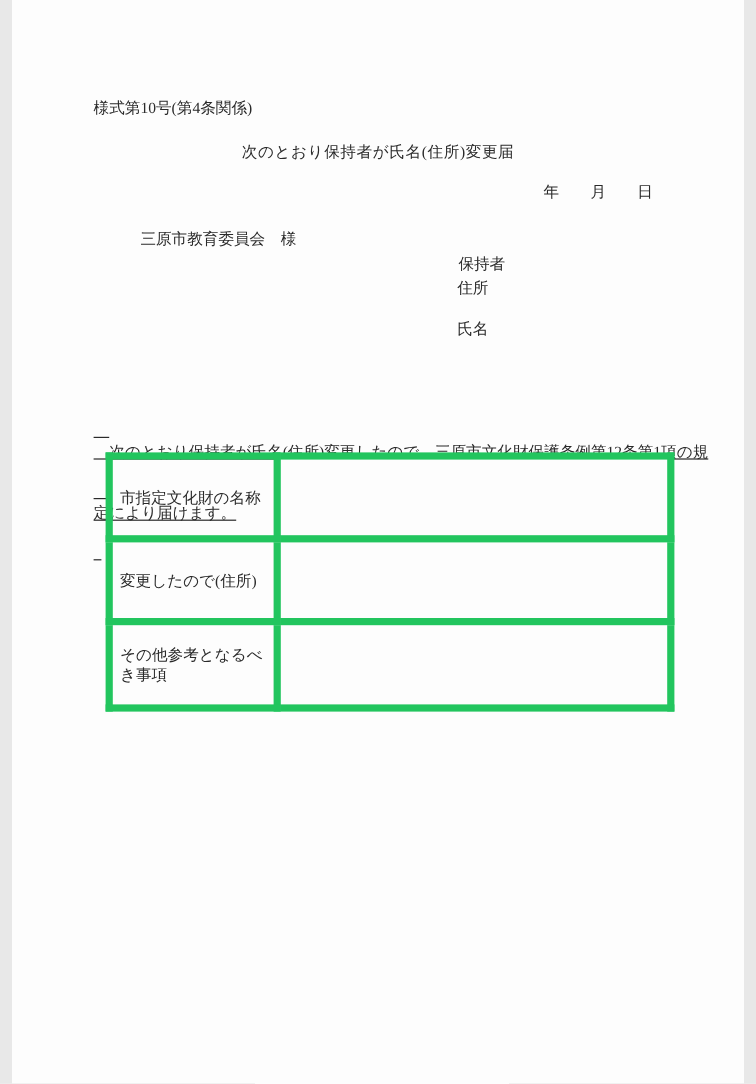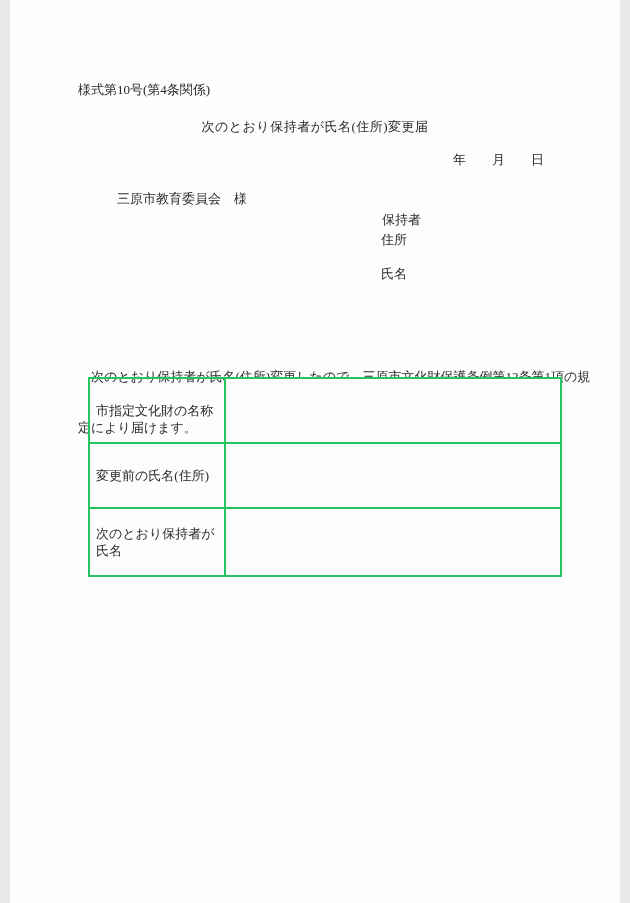--- a/index.html
+++ b/index.html
@@ -22,32 +22,32 @@
   .abs { position: absolute; white-space: pre; }
 
   .form-number { left: 68px; top: 82px; }
   .doc-title   { left: 0; right: 0; top: 119px; text-align: center; letter-spacing: 0.5px; }
   .date-line   { right: 76px; top: 152px; }
   .addressee   { left: 87px; top: 191px; margin-left: 20px; }
   .holder-label  { left: 348px; top: 212px; margin-left: 24px; }
   .address-label { left: 371px; top: 232px; }
   .name-label    { left: 371px; top: 266px; }
 
-  .body-text { left: 68px; top: 335px; width: 500px; }
+  .body-text { left: 68px; top: 335px; width: 500px; text-decoration: underline; }
   .body-line { white-space: pre; line-height: 18.5px; }
 
   .form-table {
     position: absolute;
     left: 78px; top: 377px;
     width: 474px;
     border-collapse: collapse;
     table-layout: fixed;
   }
   .form-table td {
-    border: 2px solid #22c55e;
+    border: 6px solid #22c55e;
     vertical-align: middle;
     padding: 0;
   }
   .label-cell {
     width: 124px;
     padding: 2px 4px 2px 6px !important;
     line-height: 17px;
   }
   .value-cell { background: #fdfdfd; }
 
@@ -83,23 +83,23 @@
     <div class="body-line">定により届けます。</div>
   </div>
 
   <table class="form-table">
     <tbody>
       <tr>
         <td class="label-cell">市指定文化財の名称</td>
         <td class="value-cell"></td>
       </tr>
       <tr>
-        <td class="label-cell">変更前の氏名(住所)</td>
+        <td class="label-cell">変更したので(住所)</td>
         <td class="value-cell"></td>
       </tr>
       <tr>
-        <td class="label-cell">次のとおり保持者が氏名</td>
+        <td class="label-cell">その他参考となるべき事項</td>
         <td class="value-cell"></td>
       </tr>
     </tbody>
   </table>
 
 </div>
 
 </body></html>

